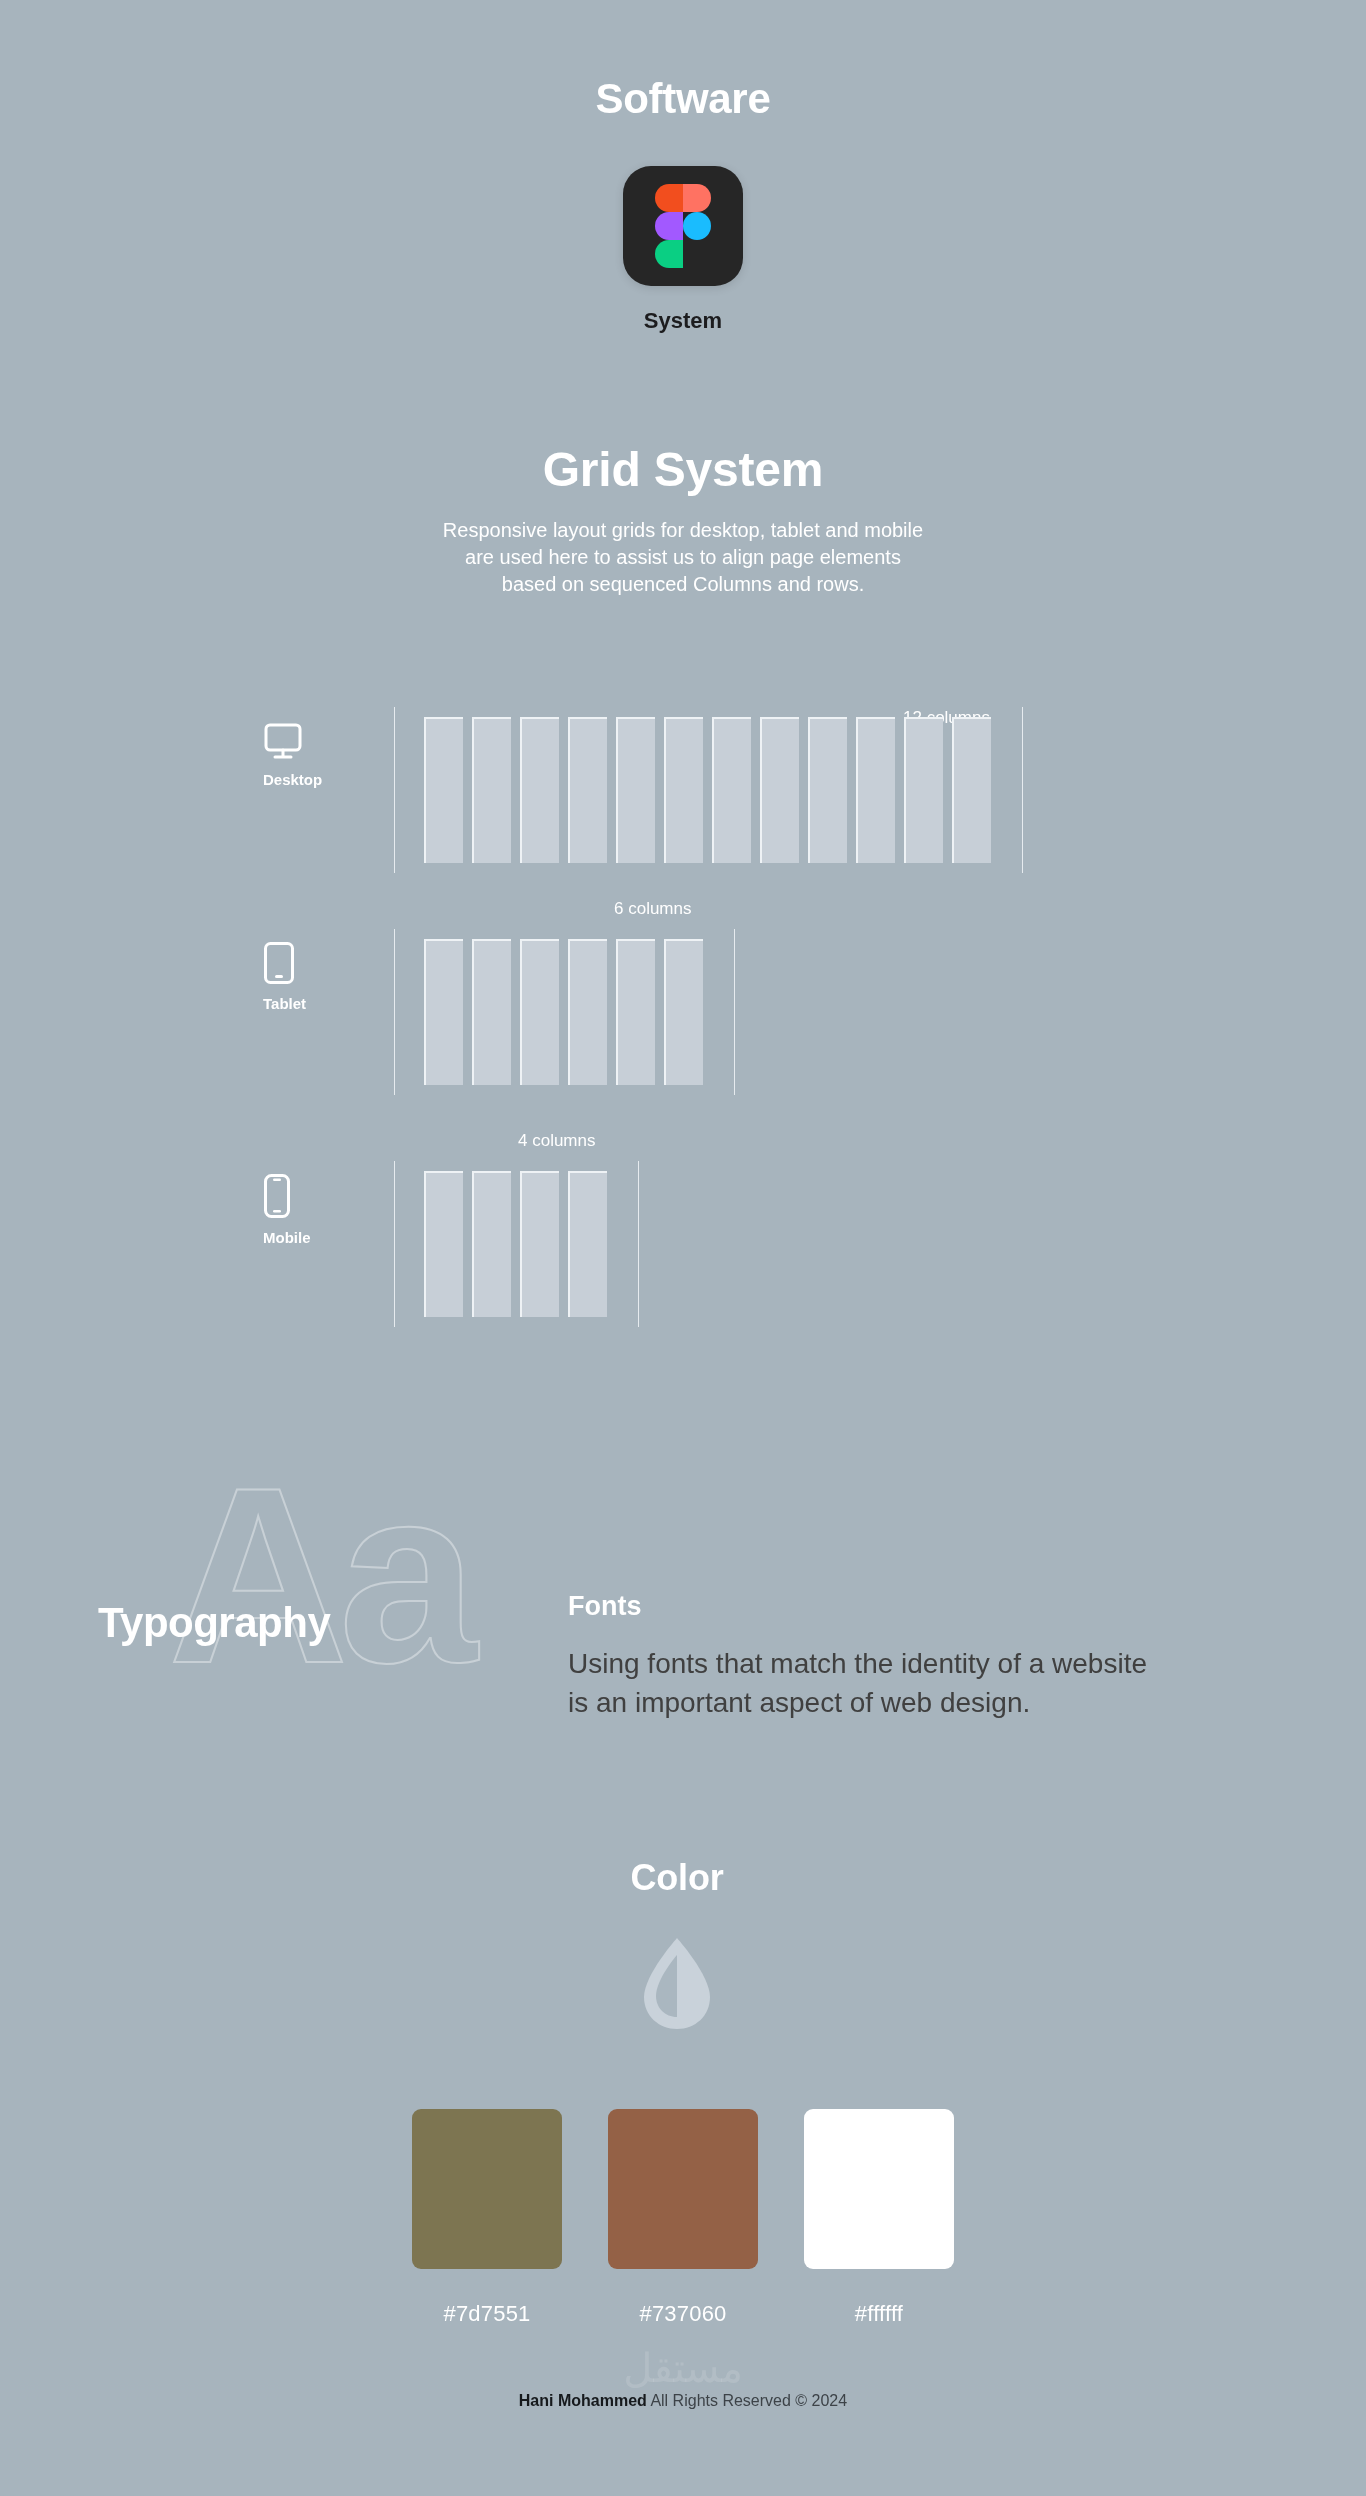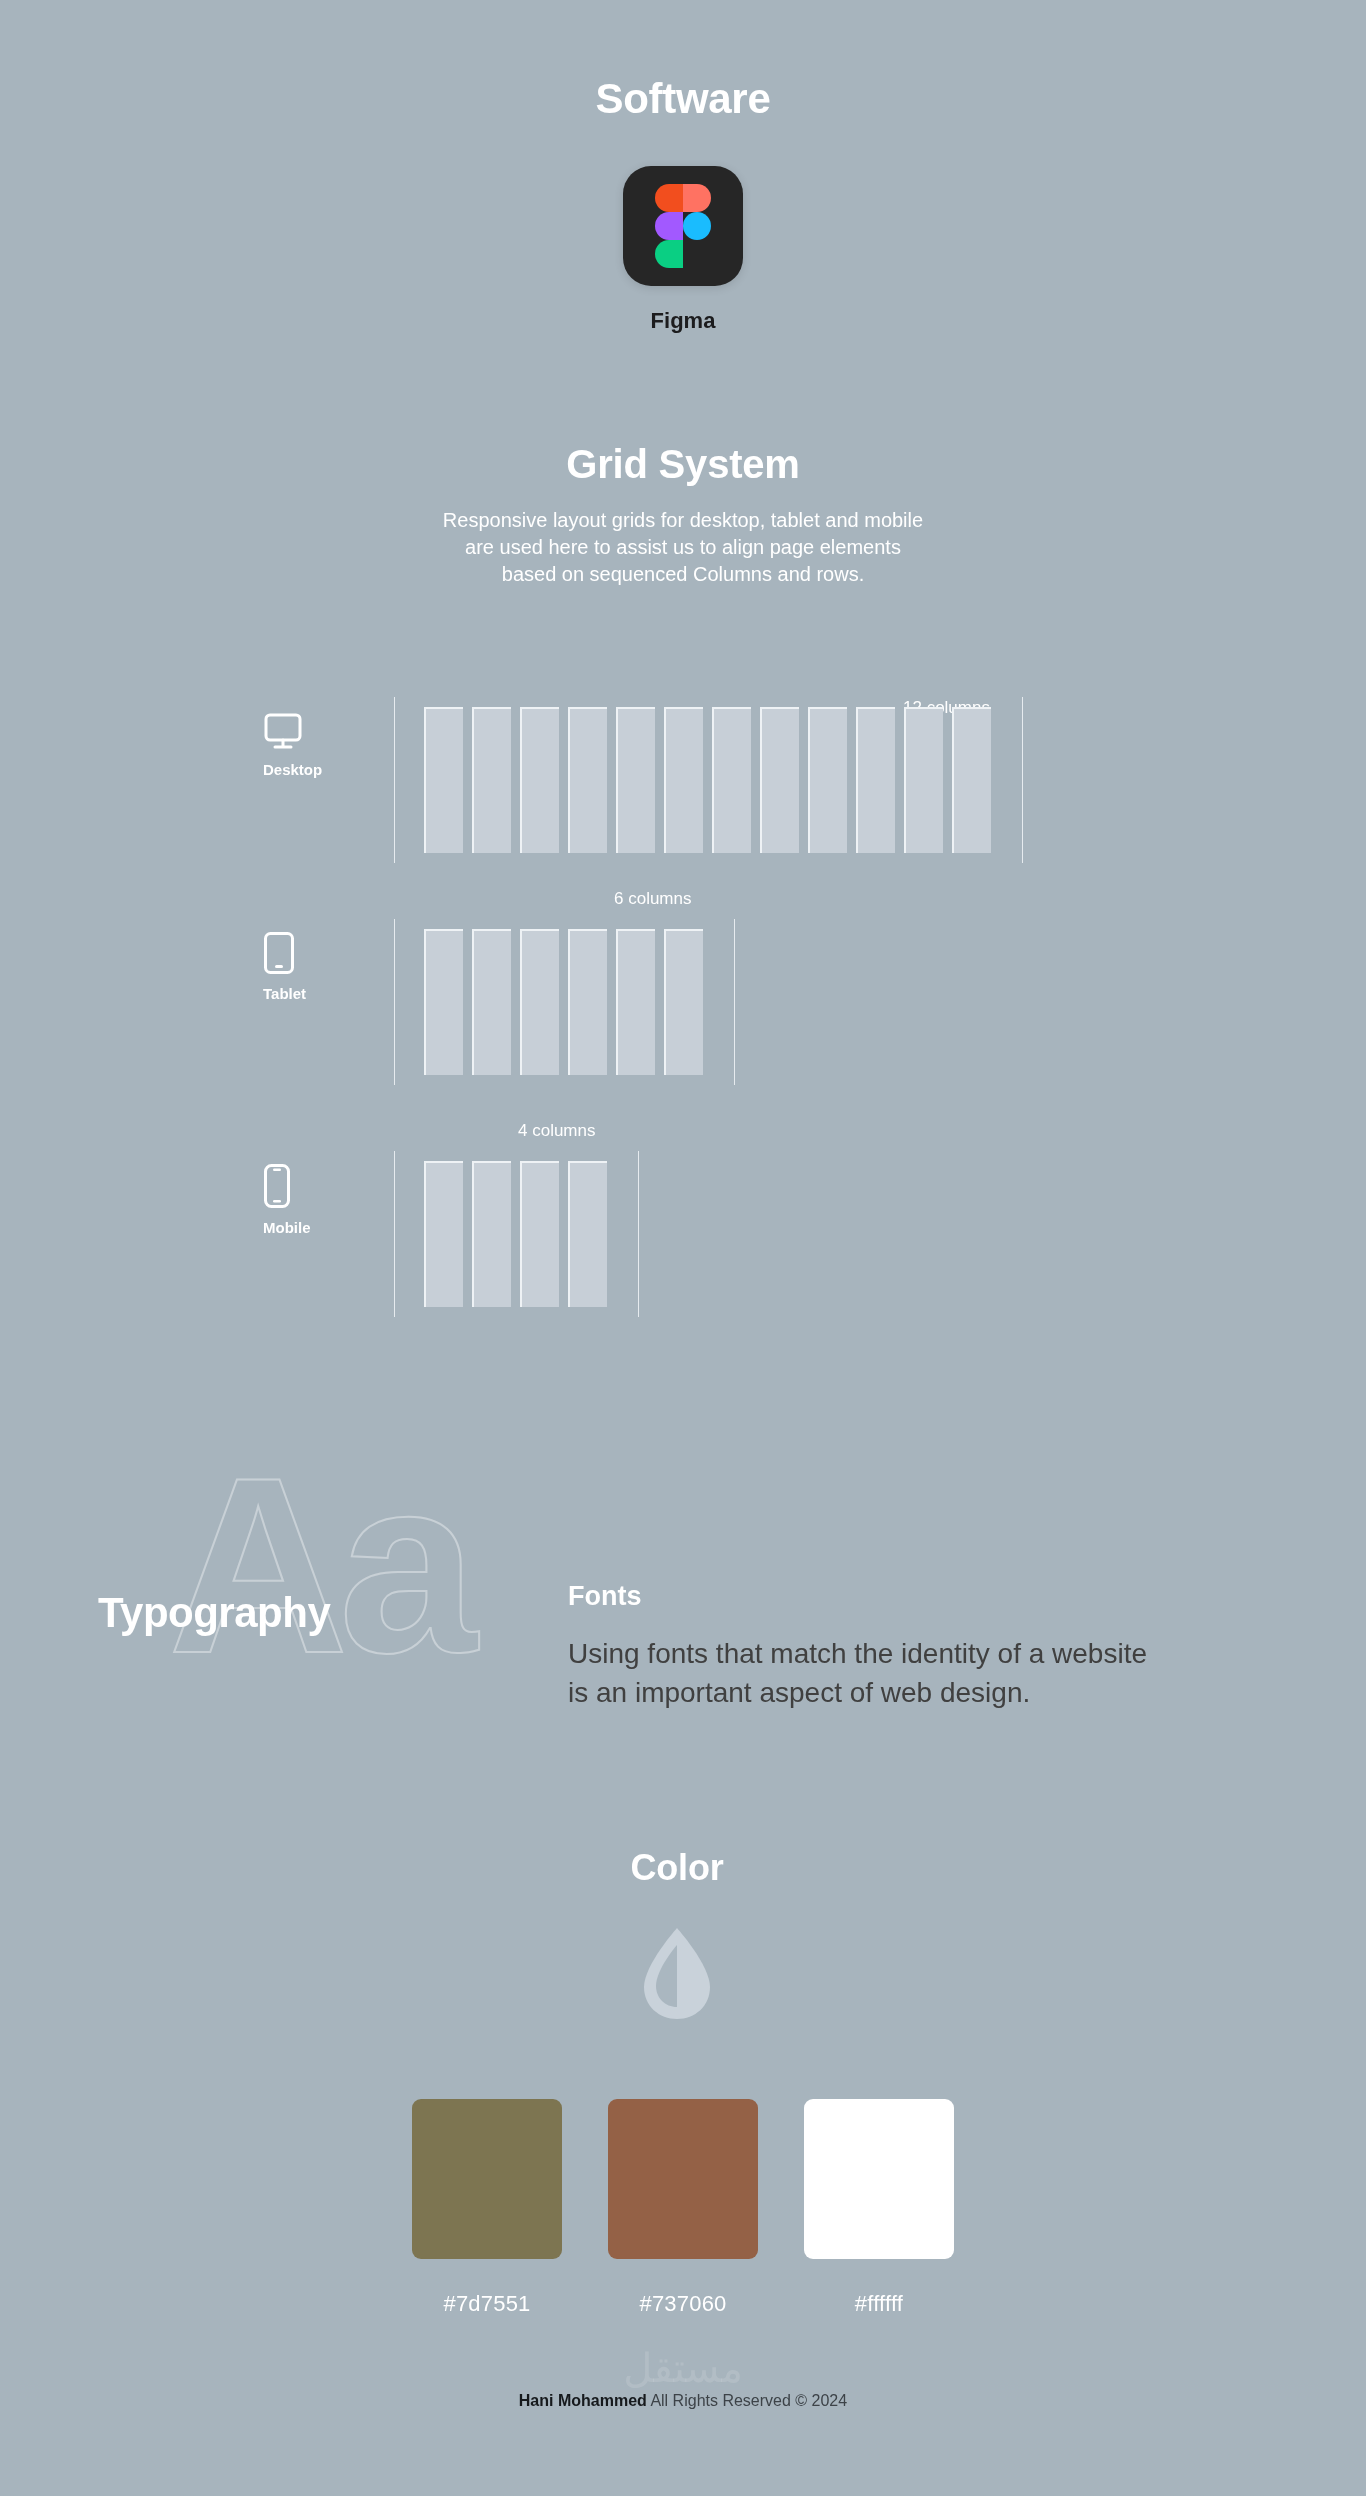--- a/index.html
+++ b/index.html
@@ -34,21 +34,21 @@
            border-radius:50%; }
   .fg-bl { left:0;  top:56px; width:28px; height:28px; background:#0acf83;
            border-radius:14px 0 0 14px; }
   .figma-label {
     margin-top:22px; font-size:22px; font-weight:bold; color:#1c1c1e;
   }
 
   
   .grid-section { margin-top:108px; text-align:center; }
   .grid-title {
-    font-size:40px; font-weight:bold; color:#ffffff; letter-spacing:-0.2px;
+    font-size:48px; font-weight:bold; color:#ffffff; letter-spacing:-0.2px;
   }
   .grid-desc {
     margin-top:20px; font-size:20px; color:#ffffff; line-height:1.36;
     font-weight:400;
   }
 
   
   .grid-rows { margin-top:82px; position:relative; }
   .grid-row { position:relative; height:auto; }
 
@@ -144,21 +144,21 @@
   <div class="figma-wrap">
     <div class="figma-icon">
       <div class="figma-glyph">
         <span class="fg fg-tl"></span>
         <span class="fg fg-tr"></span>
         <span class="fg fg-ml"></span>
         <span class="fg fg-mr"></span>
         <span class="fg fg-bl"></span>
       </div>
     </div>
-    <div class="figma-label">Figma</div>
+    <div class="figma-label">System</div>
   </div>
 </section>
 
 <section class="grid-section">
   <h2 class="grid-title">Grid System</h2>
   <p class="grid-desc">
     <span>Responsive layout grids for desktop, tablet and mobile</span><br>
     <span>are used here to assist us to align page elements</span><br>
     <span>based on sequenced Columns and rows.</span>
   </p>

